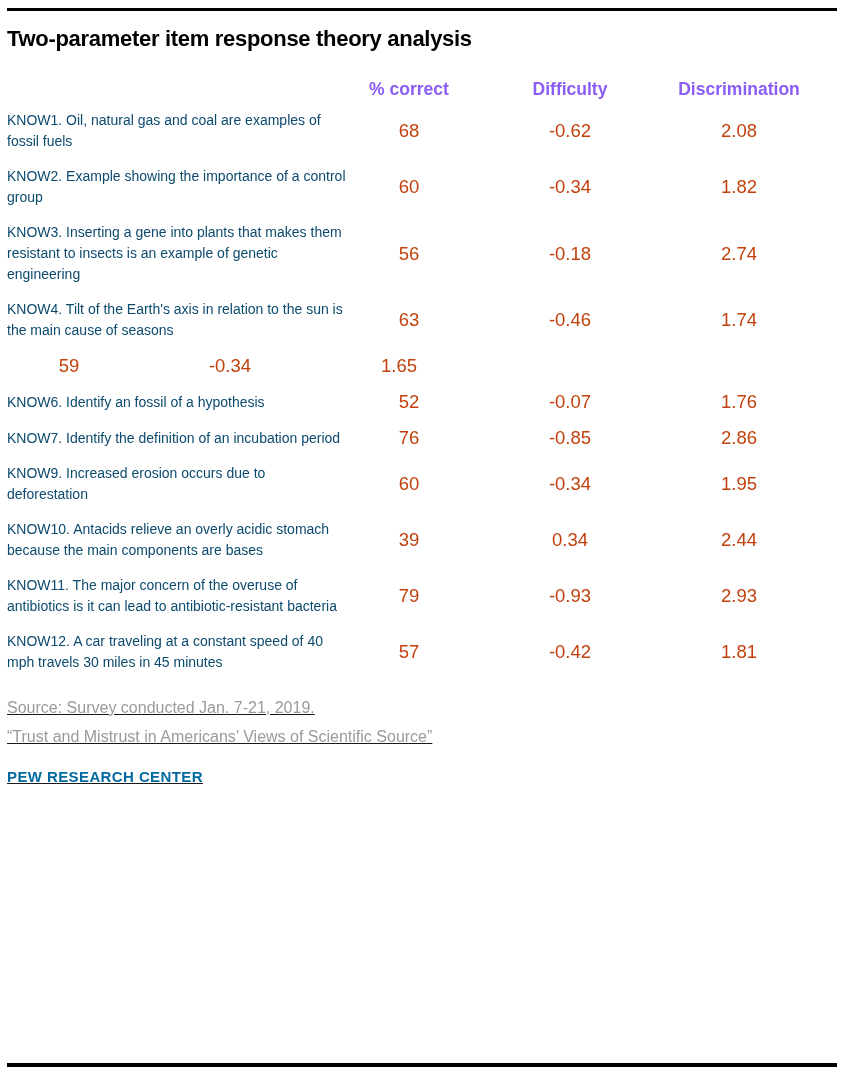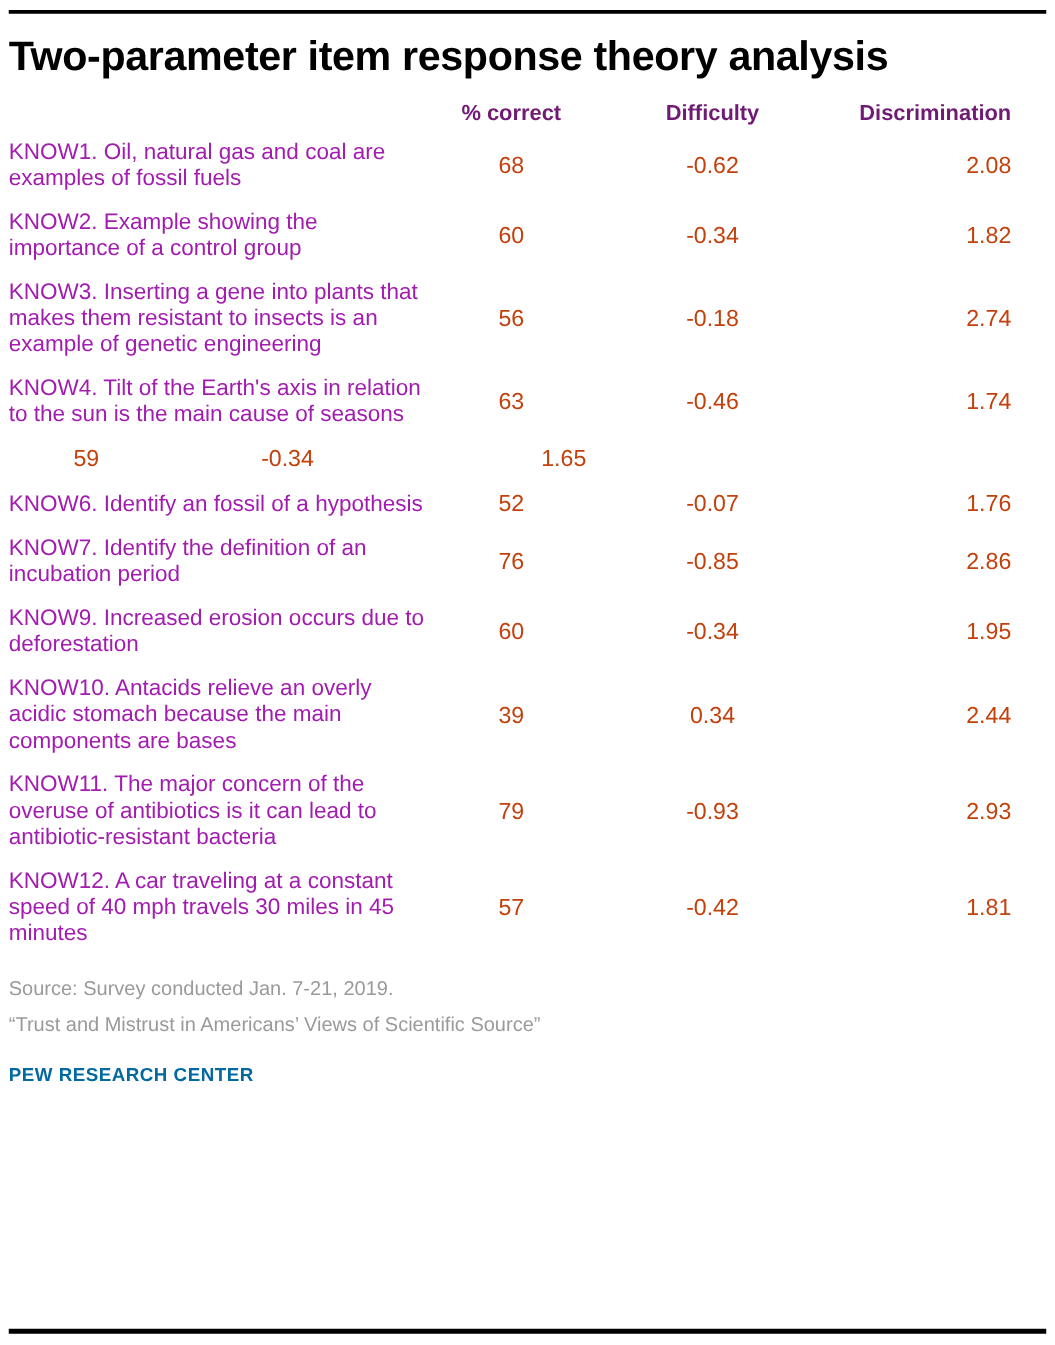--- a/index.html
+++ b/index.html
@@ -21,54 +21,54 @@
     width: 830px;
   }
   .rule.top { height: 3px; margin-top: 8px; }
   .rule.bottom {
     position: absolute;
     left: 7px;
     bottom: 9px;
     height: 4px;
   }
   .title {
-    font-size: 33px;
+    font-size: 22px;
     font-weight: 700;
     letter-spacing: -0.3px;
     color: #000000;
     margin-top: 15px;
-    margin-bottom: 16px;
+    margin-bottom: 27px;
   }
   .table { width: 830px; }
   .row {
     display: flex;
     align-items: center;
     padding: 7px 0;
   }
   .row.thead { padding: 0 0 3px 0; align-items: flex-end; }
   .qcell {
     width: 340px;
-    font-size: 18px;
+    font-size: 14px;
     line-height: 21px;
-    color: #a21caf;
+    color: #0c4a6e;
   }
   .vcell {
     width: 124px;
     text-align: center;
     font-size: 18.5px;
     color: #c2410c;
   }
   .vcell.c2 { width: 198px; }
-  .vcell.c3 { width: 140px; text-align: right; }
+  .vcell.c3 { width: 140px; }
   .vcell.head {
     font-size: 17.5px;
     font-weight: 700;
-    color: #701a75;
+    color: #8b5cf6;
   }
-  .footer { margin-top: 13px; }
+  .footer { margin-top: 13px; text-decoration: underline; }
   .footer .note {
     font-size: 16px;
     line-height: 29px;
     color: #9a9a9a;
   }
   .brand {
     margin-top: 17px;
     font-size: 15px;
     font-weight: 700;
     letter-spacing: 0.4px;

